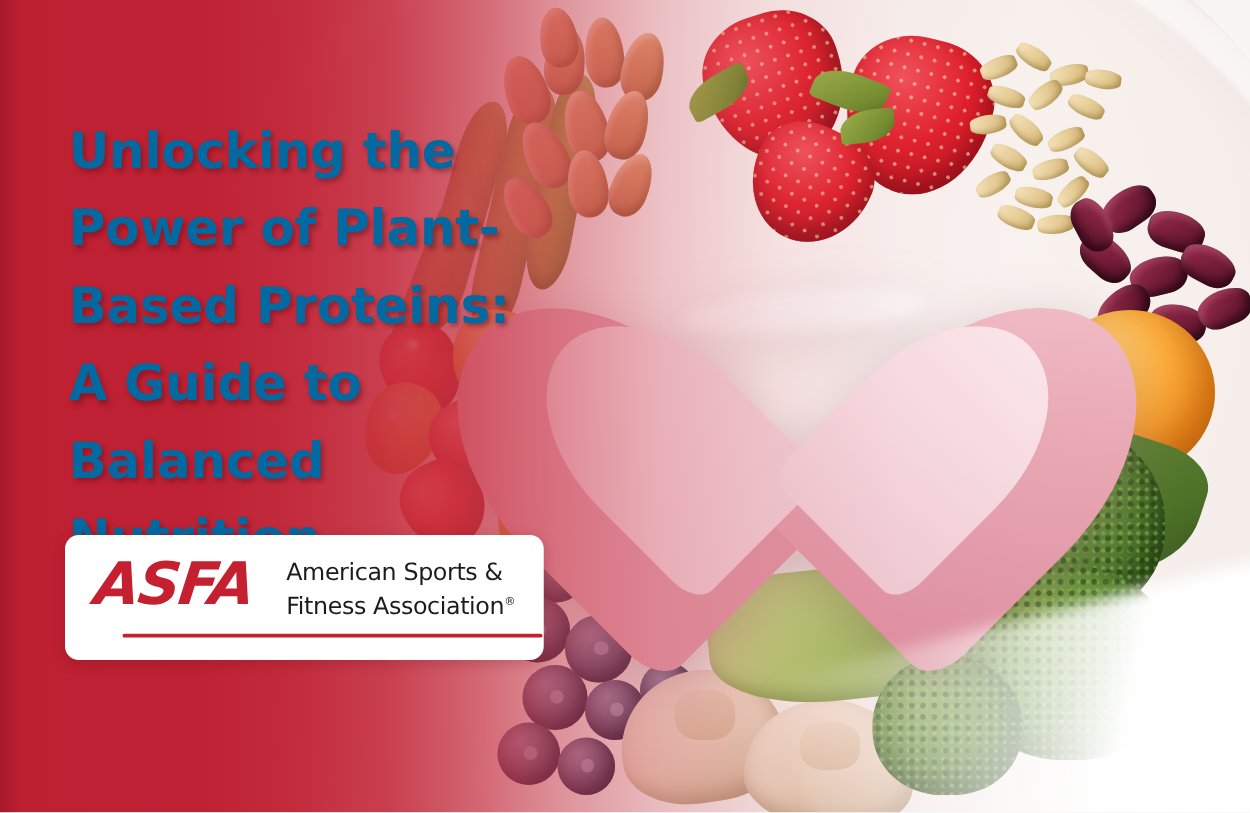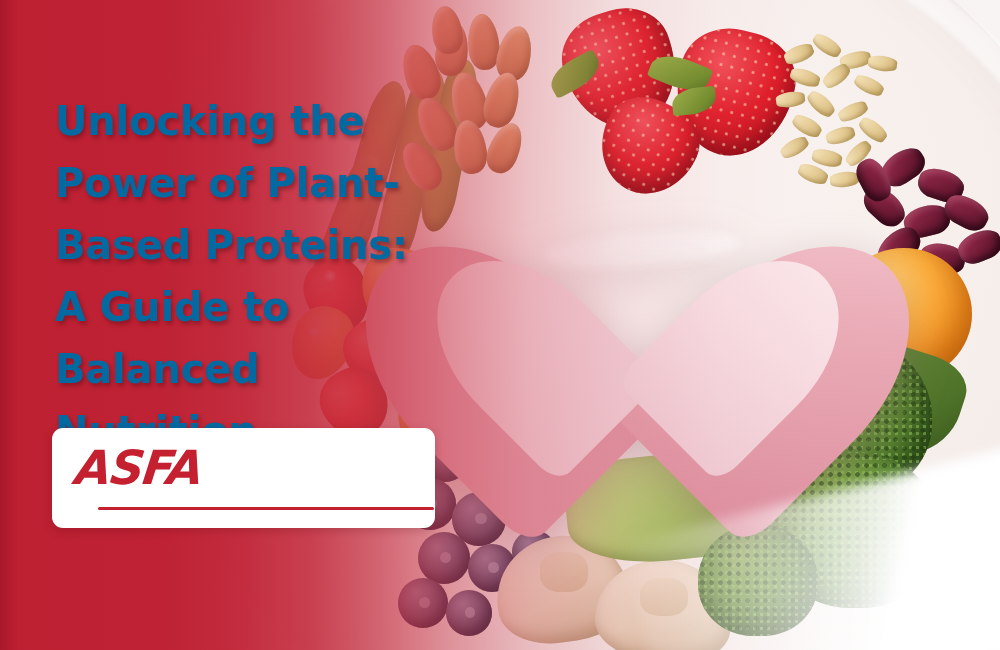--- a/index.html
+++ b/index.html
@@ -378,18 +378,22 @@
     <h1 class="title">Unlocking the
 Power of Plant-
 Based Proteins:
 A Guide to
 Balanced
 Nutrition</h1>
 
     <div class="logo-card">
       <div class="logo-inner">
         <div class="asfa-mark">ASFA</div>
+        <div class="asfa-words">
+          <span>American Sports &amp;</span><br>
+          <span>Fitness Association</span><span class="reg">®</span>
+        </div>
         <div class="asfa-rule"></div>
       </div>
     </div>
 
   </div>
 </div>
 
 </body></html>

